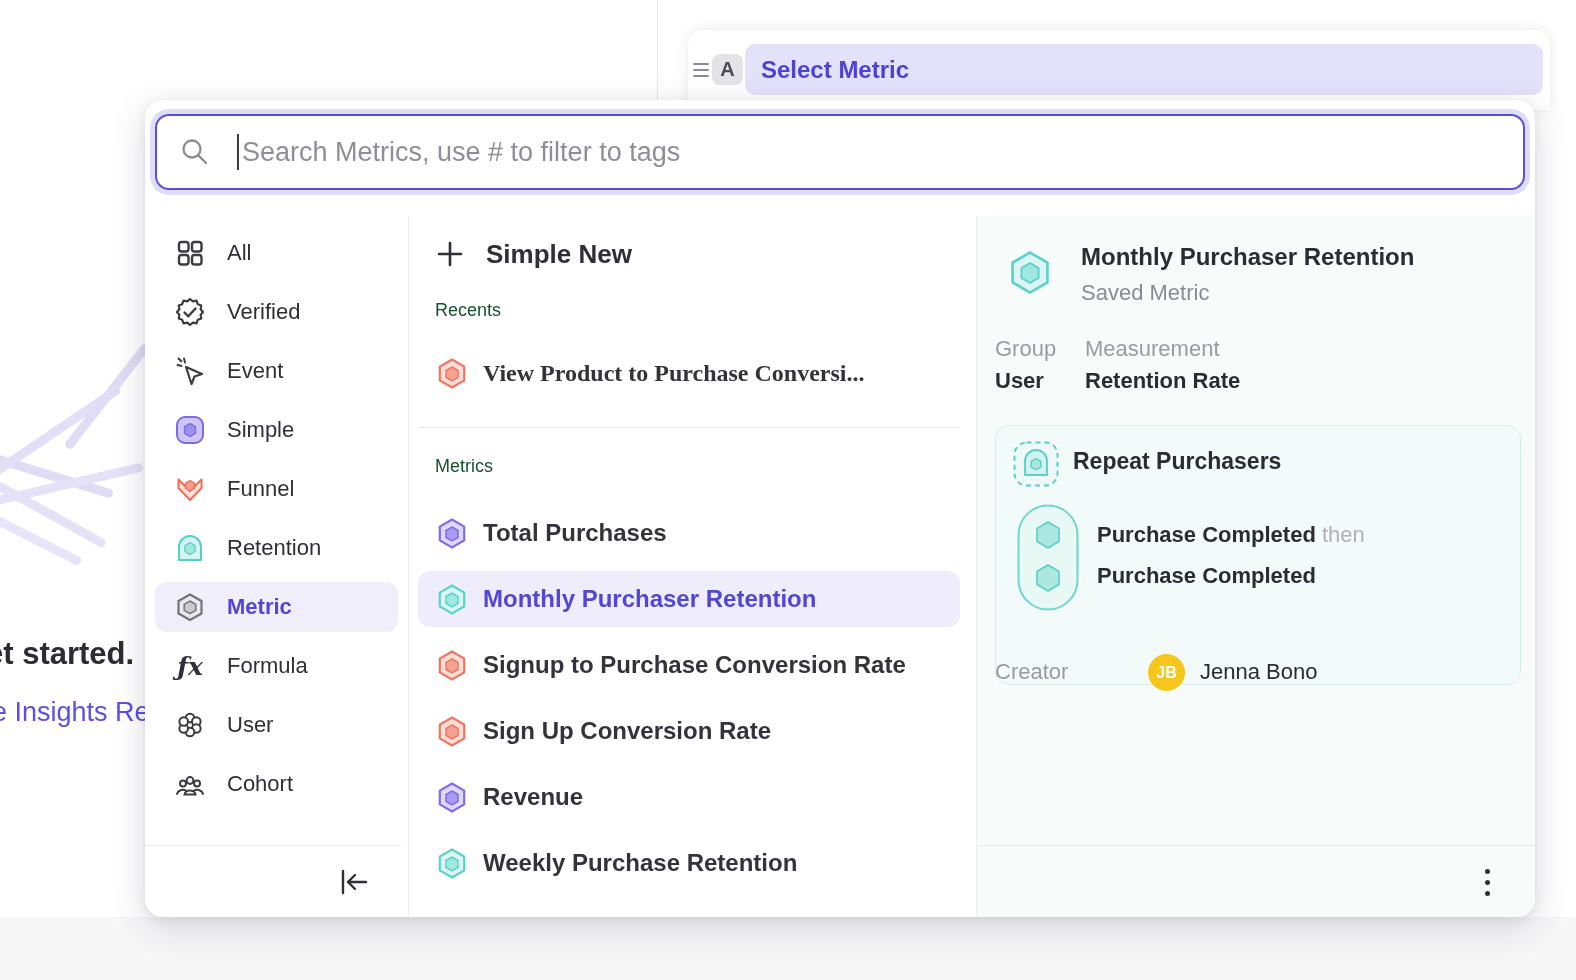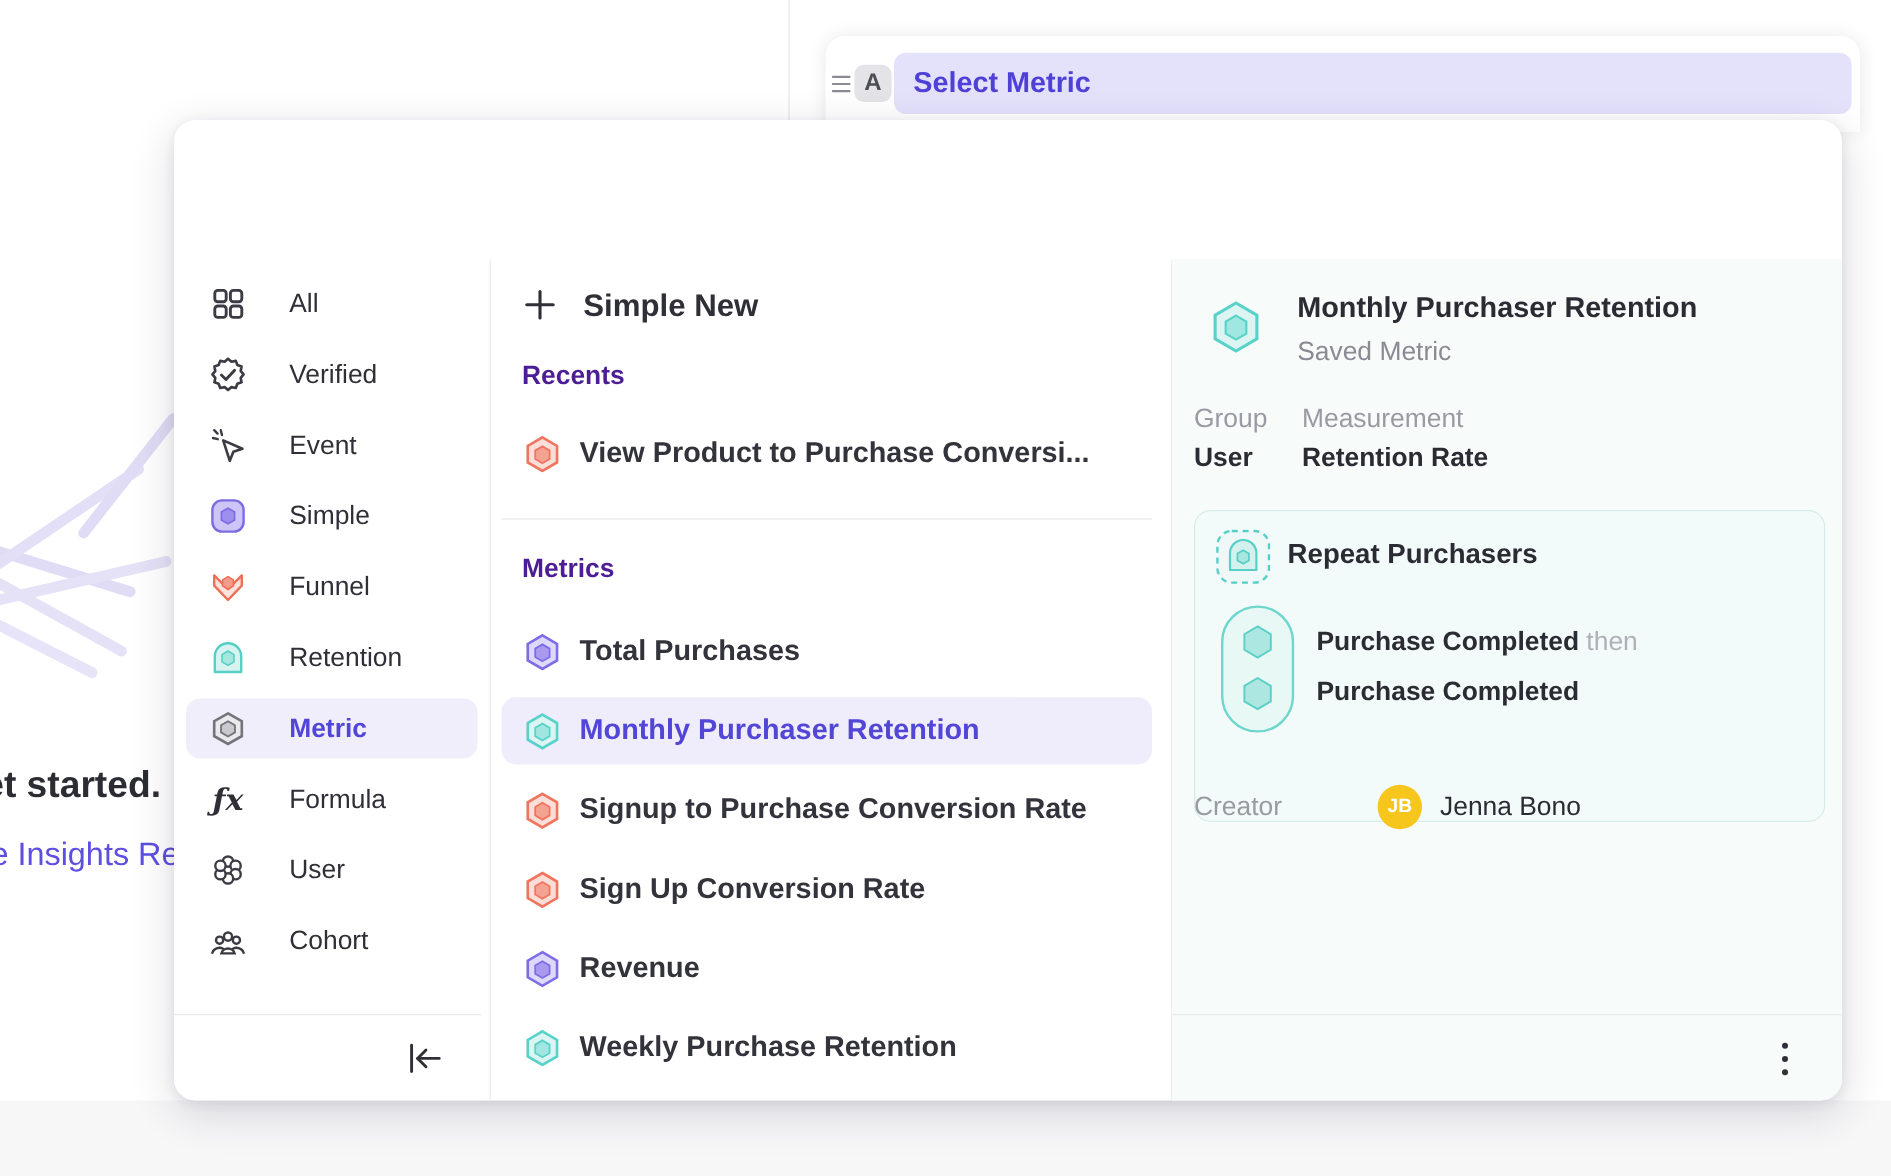--- a/index.html
+++ b/index.html
@@ -40,37 +40,37 @@
 
   
   .col { position:absolute; top:116px; bottom:0; }
   .col-sidebar { left:0; width:264px; border-right:1px solid #ececef; padding-top:12px; }
   .col-list    { left:257px; width:575px; border-right:1px solid #ececef; }
   .col-details { left:832px; width:558px; background:#f7fbfa; }
 
   
   .side-item { height:50px; margin:0 10px 9px 10px; border-radius:12px; display:flex; align-items:center;
     padding-left:20px; font-size:22px; font-weight:500; color:#2f2f37; cursor:pointer; }
-  .side-item .ic { width:30px; height:30px; margin-right:36px; display:flex; align-items:center; justify-content:center; flex:0 0 auto; }
+  .side-item .ic { width:30px; height:30px; margin-right:22px; display:flex; align-items:center; justify-content:center; flex:0 0 auto; }
   .side-item.selected { background:#f1eefb; color:#5246d6; font-weight:600; }
   .fx-glyph { font-size:25px; font-weight:600; font-style:italic; font-family:"DejaVu Serif",serif; color:#2f2f37; }
   .side-footer { position:absolute; left:0; bottom:0; width:256px; height:72px; background:#fff; border-top:1px solid #e9e9ec; }
   .collapse-btn { position:absolute; right:30px; top:20px; width:34px; height:32px; cursor:pointer; }
 
   
   .create-row { margin-top:18px; height:40px; display:flex; align-items:center; padding-left:34px;
     font-size:26px; font-weight:600; color:#2f2f37; cursor:pointer; }
   .create-row svg { margin-right:22px; }
-  .section-label { margin-top:26px; padding-left:33px; font-size:22px; font-weight:700; color:#4c1d95; }
+  .section-label { margin-top:26px; padding-left:33px; font-size:18px; font-weight:400; color:#14532d; }
   .list-item { height:56px; margin:0 16px 10px 16px; border-radius:12px; display:flex; align-items:center;
     padding-left:18px; font-size:24px; font-weight:600; color:#33333b; cursor:pointer; white-space:nowrap; overflow:hidden; }
   .list-item .ic { width:32px; height:32px; margin-right:15px; flex:0 0 auto; }
   .list-item.selected { background:#efecfb; color:#5246d6; }
   .list-items { margin-top:28px; }
-  .recents-items { margin-top:24px; }
+  .recents-items { margin-top:24px;font-family:Liberation Serif, serif; }
   .list-divider { border-top:1px solid #e8e8ea; margin:26px 16px 0 16px; }
 
   
   .details-icon { position:absolute; left:30px; top:33px; }
   .details-title { position:absolute; left:104px; top:27px; font-size:24px; font-weight:700; color:#2b2b33; }
   .details-subtitle { position:absolute; left:104px; top:64px; font-size:22px; color:#8a8a94; }
   .meta-label { position:absolute; top:120px; font-size:22px; color:#9a9aa2; }
   .meta-value { position:absolute; top:152px; font-size:22px; font-weight:600; color:#2b2b33; }
   .def-card { position:absolute; left:18px; top:209px; width:526px; height:260px; background:#f2fbf9;
     border:1px solid #d5ede9; border-radius:14px; }
@@ -116,20 +116,30 @@
           <line x1="1" y1="15" x2="15" y2="15"></line>
         </g>
       </svg>
   </span>
   <span class="step-badge">A</span>
   <div class="metric-pill">Select Metric</div>
 </div>
 
 <div class="modal">
 
+  <div class="search-wrap">
+    <div class="search-box">
+      <svg width="32" height="32" viewBox="0 0 32 32">
+          <circle cx="13" cy="13" r="8.5" fill="none" stroke="#8b8b93" stroke-width="2.3"></circle>
+          <line x1="19.5" y1="19.5" x2="27" y2="27" stroke="#8b8b93" stroke-width="2.3" stroke-linecap="round"></line>
+        </svg>
+      <span class="search-caret"></span>
+      <input class="search-input" type="text" placeholder="Search Metrics, use # to filter to tags" style="">
+    </div>
+  </div>
 
   <div class="col col-sidebar">
 
     <div class="side-item">
       <span class="ic">
           <svg width="30" height="30" viewBox="0 0 30 30">
             <g fill="none" stroke="#3b3b43" stroke-width="2.4">
               <rect x="4" y="4" width="9.5" height="9.5" rx="2.5"></rect>
               <rect x="17" y="4" width="9.5" height="9.5" rx="2.5"></rect>
               <rect x="4" y="17" width="9.5" height="9.5" rx="2.5"></rect>

